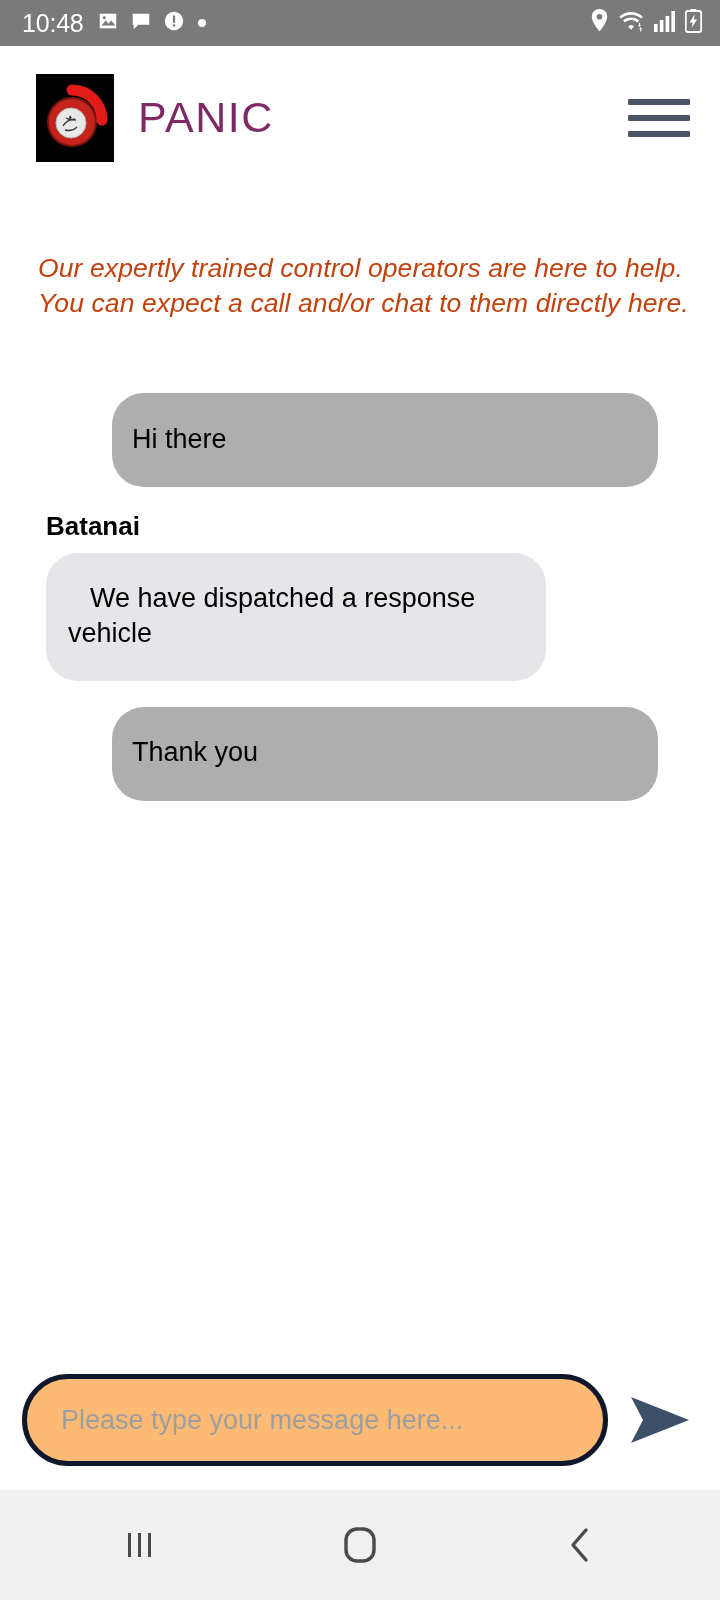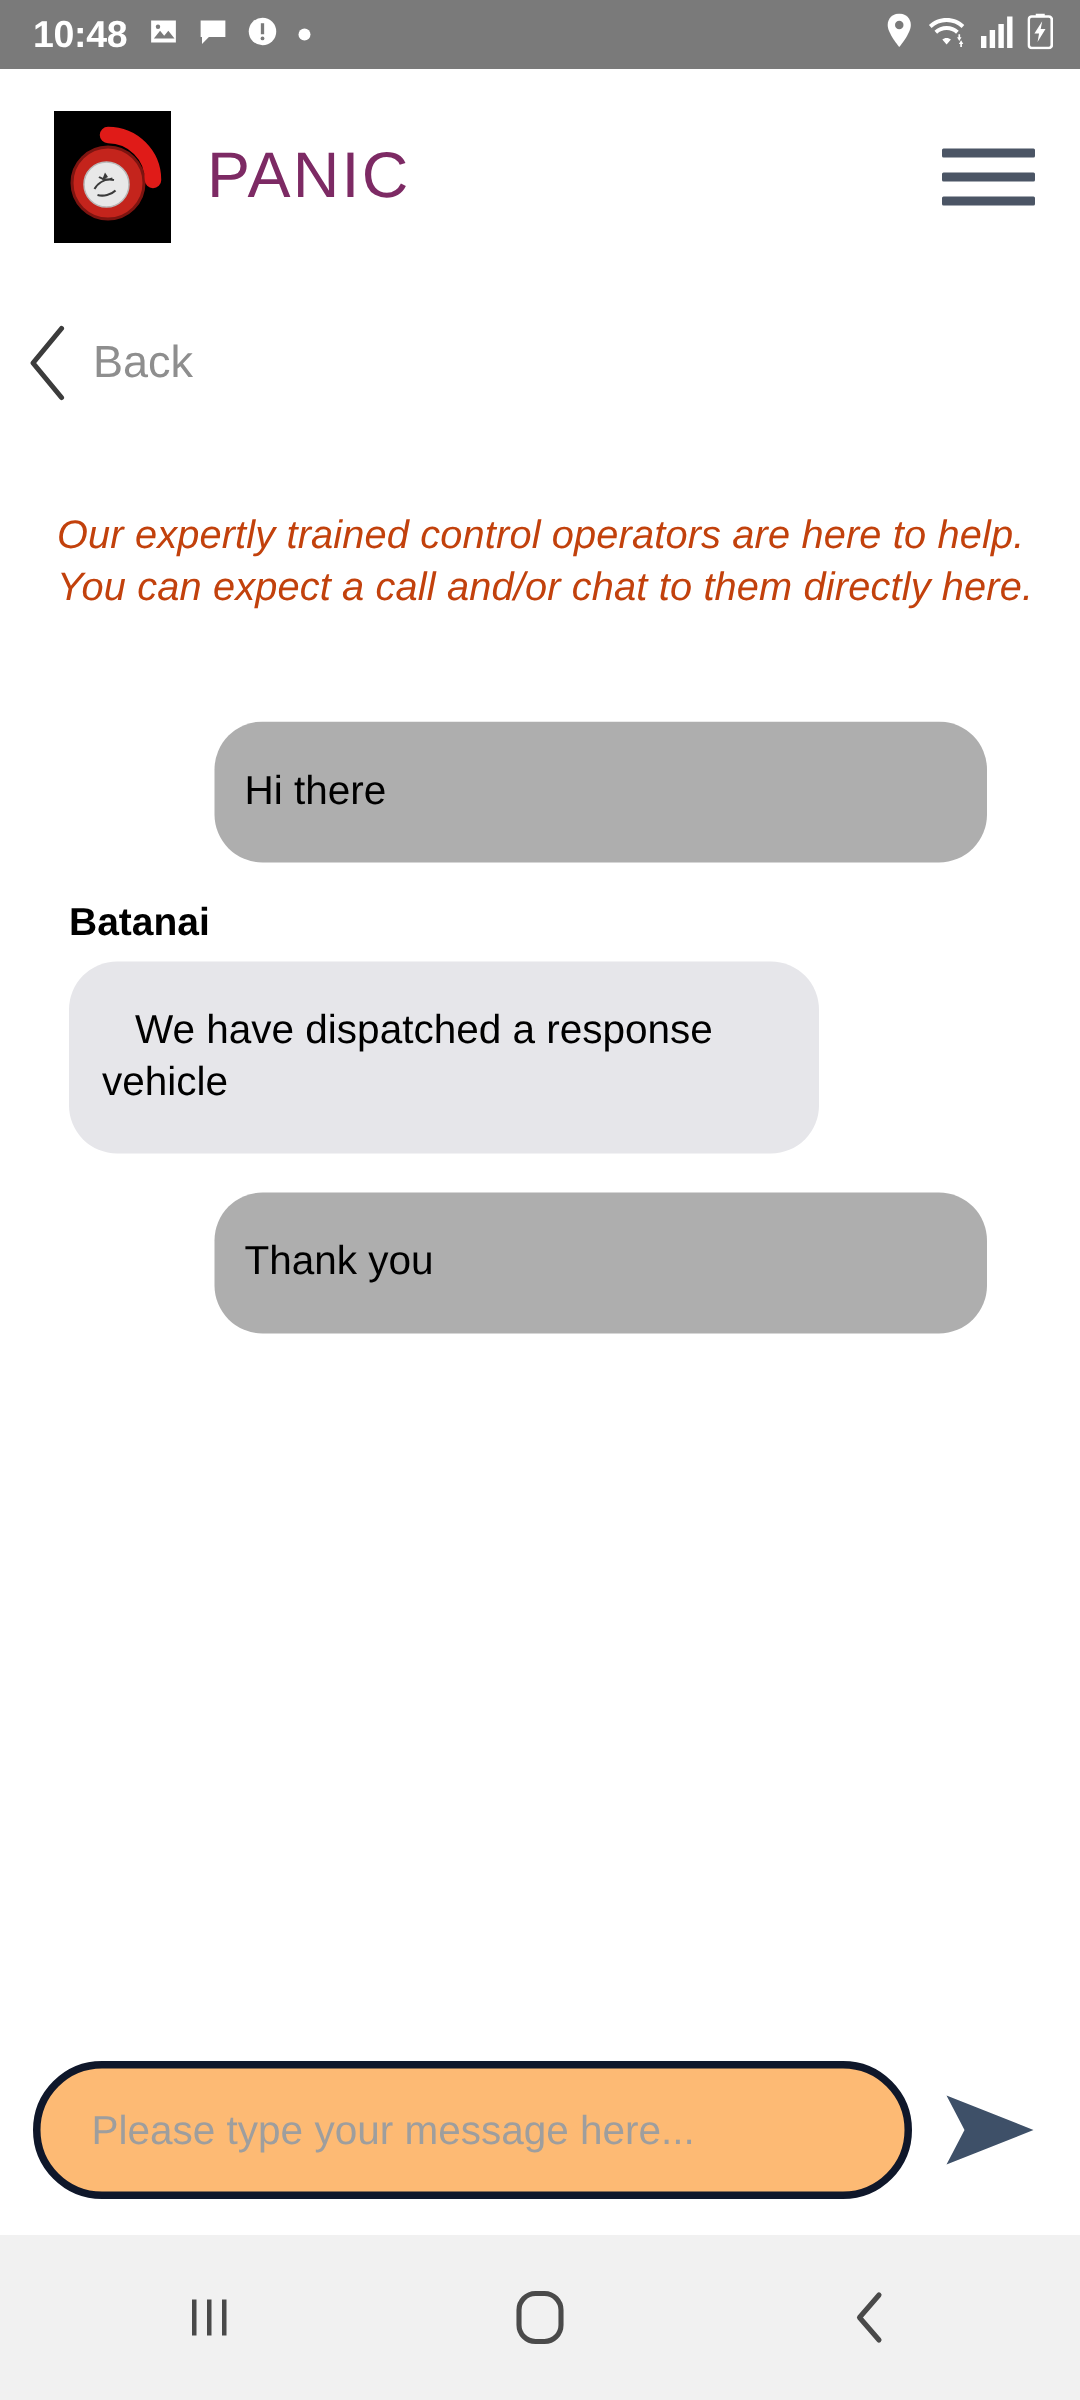--- a/index.html
+++ b/index.html
@@ -33,21 +33,21 @@
     flex: 0 0 auto;
   }
   .status-left {
     display: flex;
     align-items: center;
     gap: 11px;
   }
   .status-time {
     color: #ffffff;
     font-size: 25px;
-    font-weight: 700;
+    font-weight: 400;
     letter-spacing: -0.2px;
     line-height: 1;
     margin-right: 2px;
   }
   .status-right {
     display: flex;
     align-items: center;
     gap: 9px;
   }
   .sicon { display: block; }
@@ -145,21 +145,21 @@
 
   .bubble {
     border-radius: 32px;
     padding: 26px 26px 28px 20px;
     font-size: 27px;
     color: #000000;
     line-height: 1.28;
   }
   .bubble.out {
     background: #aeaeae;
-    margin-left: 97px;
+    margin-left: 66px;
     margin-right: 0;
     min-height: 94px;
     display: flex;
     align-items: center;
   }
   .bubble.in {
     background: #e6e6ea;
     margin-right: 112px;
     margin-left: 0;
     text-indent: 22px;
@@ -313,26 +313,20 @@
     </div>
     <div class="brand-title">PANIC</div>
     <div class="spacer"></div>
     <div class="hamburger">
       <span></span>
       <span></span>
       <span></span>
     </div>
   </div>
 
-  <div class="back-row">
-    <svg class="chevron-back" width="34" height="54" viewBox="0 0 34 54">
-      <path d="M27 4L8 27l19 23" fill="none" stroke="#3c3c3c" stroke-width="3.4" stroke-linecap="round" stroke-linejoin="round"></path>
-    </svg>
-    <span class="back-label">Back</span>
-  </div>
 
   <div class="intro">
     <div>Our expertly trained control operators are here to help.</div>
     <div>You can expect a call and/or chat to them directly here.</div>
   </div>
 
   <div class="chat-area">
 
     <div class="msg-group">
       <div class="bubble out">

